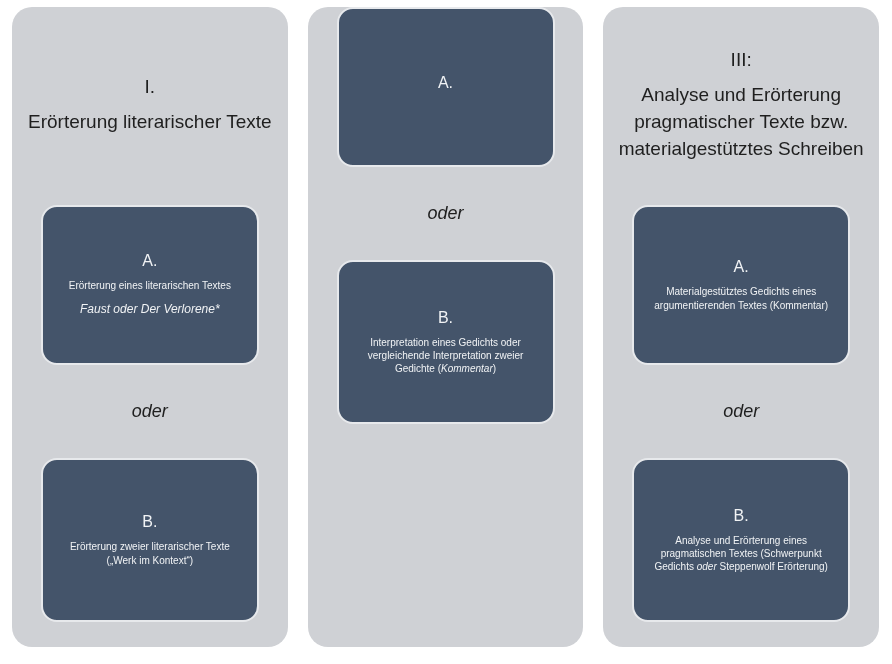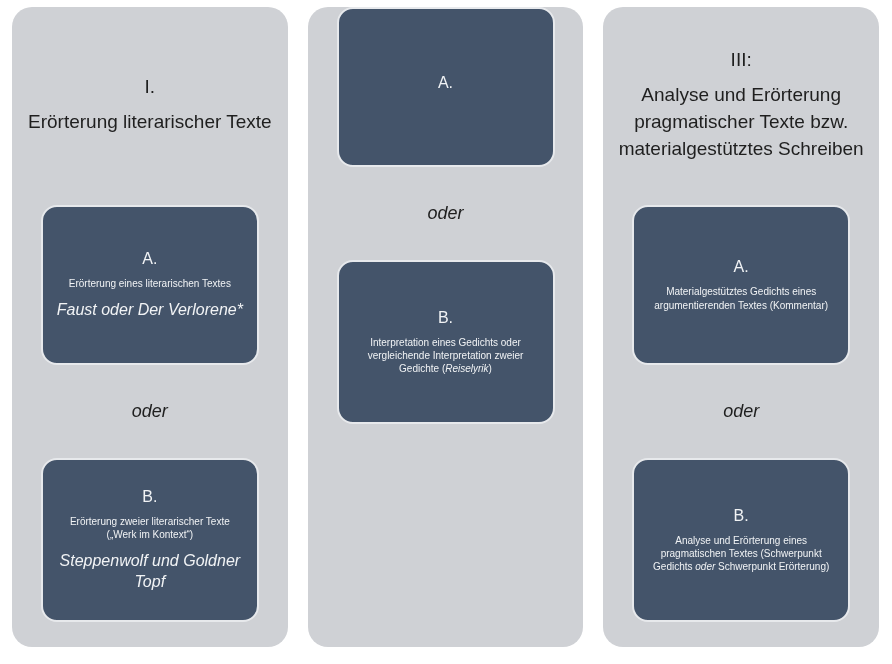--- a/index.html
+++ b/index.html
@@ -68,21 +68,21 @@
   .box-b { height: 164px; }
   .box-label {
     font-size: 16px;
     margin-bottom: 9px;
   }
   .box-text {
     font-size: 10px;
     line-height: 1.32;
   }
   .box-subtext {
-    font-size: 16px;
+    font-size: 12px;
     line-height: 1.32;
     font-style: italic;
     margin-top: 9px;
   }
   .box-subtext:empty { display: none; }
   .oder-row {
     height: 93px;
     display: flex;
     align-items: center;
     justify-content: center;
@@ -103,48 +103,47 @@
     </header>
     <div class="task-box box-a">
       <div class="box-label">A.</div>
       <div class="box-text"><span>Erörterung eines literarischen Textes</span></div>
       <div class="box-subtext"><i>Faust oder Der Verlorene*</i></div>
     </div>
     <div class="oder-row">oder</div>
     <div class="task-box box-b">
       <div class="box-label">B.</div>
       <div class="box-text"><span>Erörterung zweier literarischer Texte („Werk im Kontext“)</span></div>
-      <div class="box-subtext"><i>Steppenwolf und Goldner Topf</i></div>
     </div>
   </section>
 
   <section class="column">
     <div class="task-box box-a">
       <div class="box-label">A.</div>
 
     </div>
     <div class="oder-row">oder</div>
     <div class="task-box box-b">
       <div class="box-label">B.</div>
-      <div class="box-text"><span>Interpretation eines Gedichts oder vergleichende Interpretation zweier Gedichte (</span><i>Reiselyrik</i><span>)</span></div>
+      <div class="box-text"><span>Interpretation eines Gedichts oder vergleichende Interpretation zweier Gedichte (</span><i>Kommentar</i><span>)</span></div>
 
     </div>
   </section>
 
   <section class="column">
     <header class="col-header">
       <div class="numeral">III:</div>
       <div class="col-title">Analyse und Erörterung pragmatischer Texte bzw. materialgestütztes Schreiben</div>
     </header>
     <div class="task-box box-a">
       <div class="box-label">A.</div>
       <div class="box-text"><span>Materialgestütztes Gedichts eines argumentierenden Textes (Kommentar)</span></div>
 
     </div>
     <div class="oder-row">oder</div>
     <div class="task-box box-b">
       <div class="box-label">B.</div>
-      <div class="box-text"><span>Analyse und Erörterung eines pragmatischen Textes (Schwerpunkt Gedichts </span><i>oder</i><span> Schwerpunkt Erörterung)</span></div>
+      <div class="box-text"><span>Analyse und Erörterung eines pragmatischen Textes (Schwerpunkt Gedichts </span><i>oder</i><span> Steppenwolf Erörterung)</span></div>
 
     </div>
   </section>
 
 </div>
 
 </body></html>

